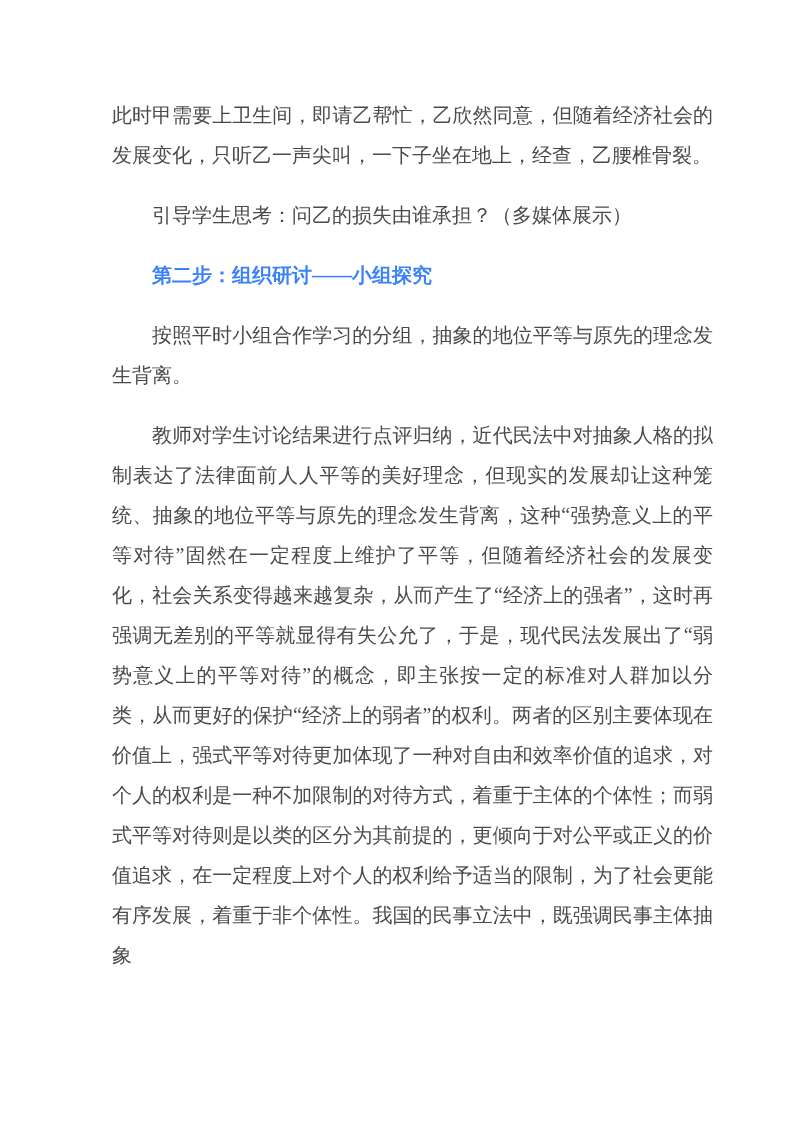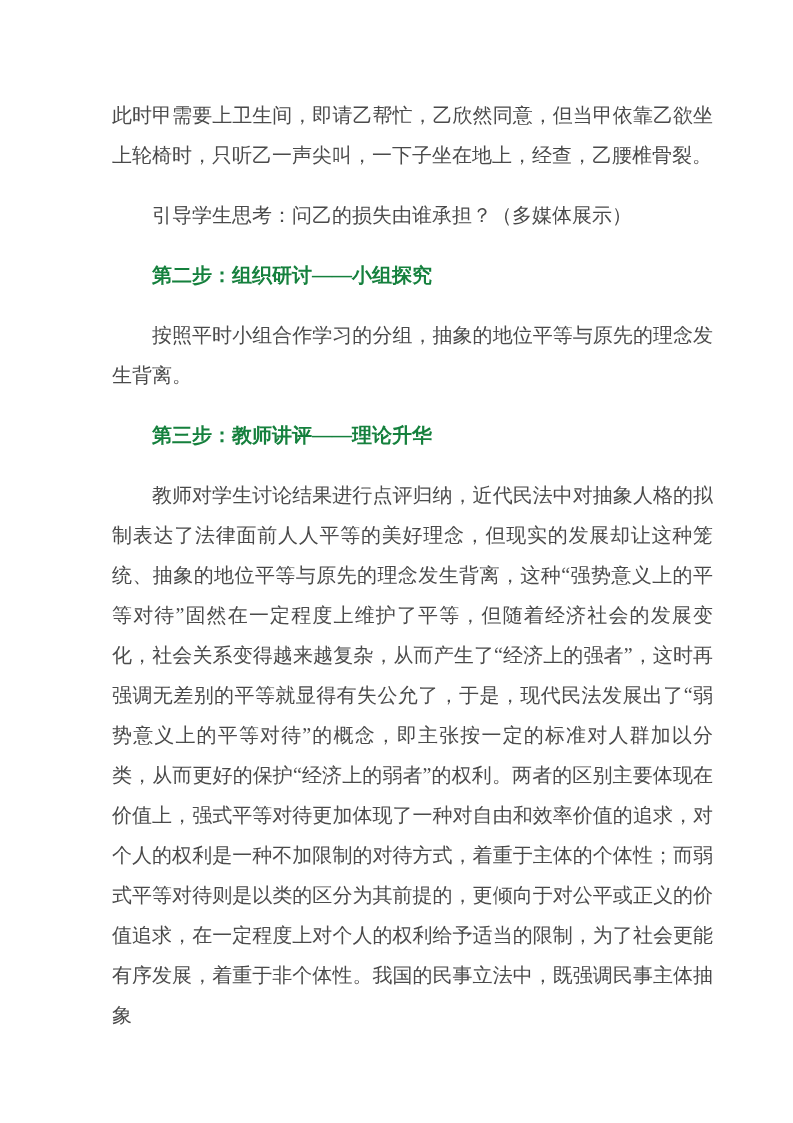--- a/index.html
+++ b/index.html
@@ -31,29 +31,28 @@
     padding: 0;
   }
   .doc-body p:first-child {
     margin-top: 0;
   }
   .para-indent {
     text-indent: 2em;
   }
   .para-heading {
     font-weight: bold;
-    color: #15803d;
+    color: #3b82f6;
     text-indent: 2em;
   }
 </style>
 </head>
 <body>
 
 <div class="page">
   <div class="doc-body">
-    <p>此时甲需要上卫生间，即请乙帮忙，乙欣然同意，但当甲依靠乙欲坐上轮椅时，只听乙一声尖叫，一下子坐在地上，经查，乙腰椎骨裂。</p>
+    <p>此时甲需要上卫生间，即请乙帮忙，乙欣然同意，但随着经济社会的发展变化，只听乙一声尖叫，一下子坐在地上，经查，乙腰椎骨裂。</p>
     <p class="para-indent">引导学生思考：问乙的损失由谁承担？（多媒体展示）</p>
     <p class="para-heading">第二步：组织研讨——小组探究</p>
     <p class="para-indent">按照平时小组合作学习的分组，抽象的地位平等与原先的理念发生背离。</p>
-    <p class="para-heading">第三步：教师讲评——理论升华</p>
     <p class="para-indent">教师对学生讨论结果进行点评归纳，近代民法中对抽象人格的拟制表达了法律面前人人平等的美好理念，但现实的发展却让这种笼统、抽象的地位平等与原先的理念发生背离，这种“强势意义上的平等对待”固然在一定程度上维护了平等，但随着经济社会的发展变化，社会关系变得越来越复杂，从而产生了“经济上的强者”，这时再强调无差别的平等就显得有失公允了，于是，现代民法发展出了“弱势意义上的平等对待”的概念，即主张按一定的标准对人群加以分类，从而更好的保护“经济上的弱者”的权利。两者的区别主要体现在价值上，强式平等对待更加体现了一种对自由和效率价值的追求，对个人的权利是一种不加限制的对待方式，着重于主体的个体性；而弱式平等对待则是以类的区分为其前提的，更倾向于对公平或正义的价值追求，在一定程度上对个人的权利给予适当的限制，为了社会更能有序发展，着重于非个体性。我国的民事立法中，既强调民事主体抽象</p>
   </div>
 </div>
 
 </body></html>

